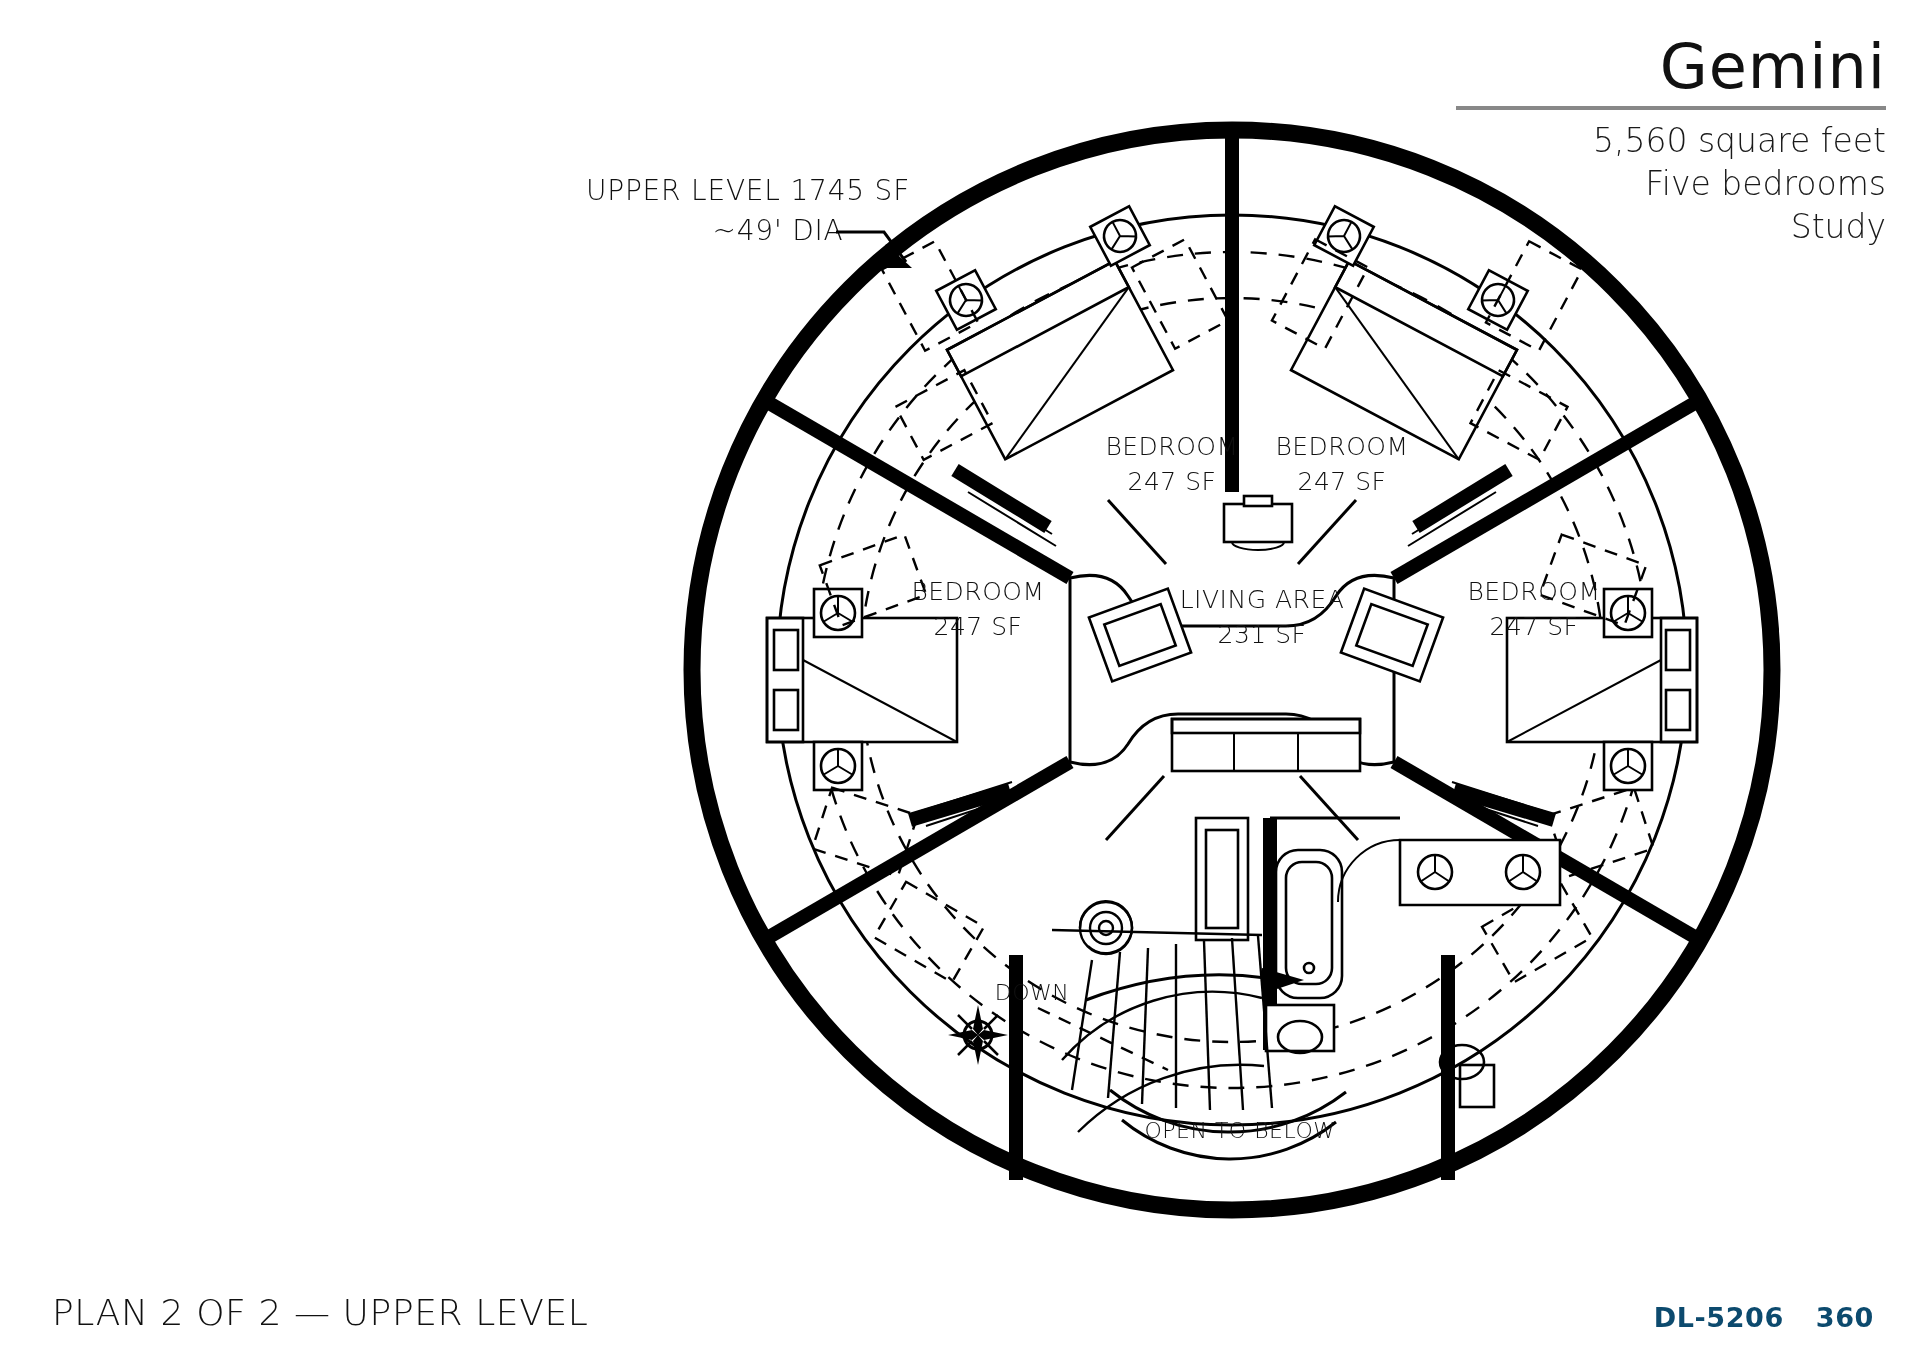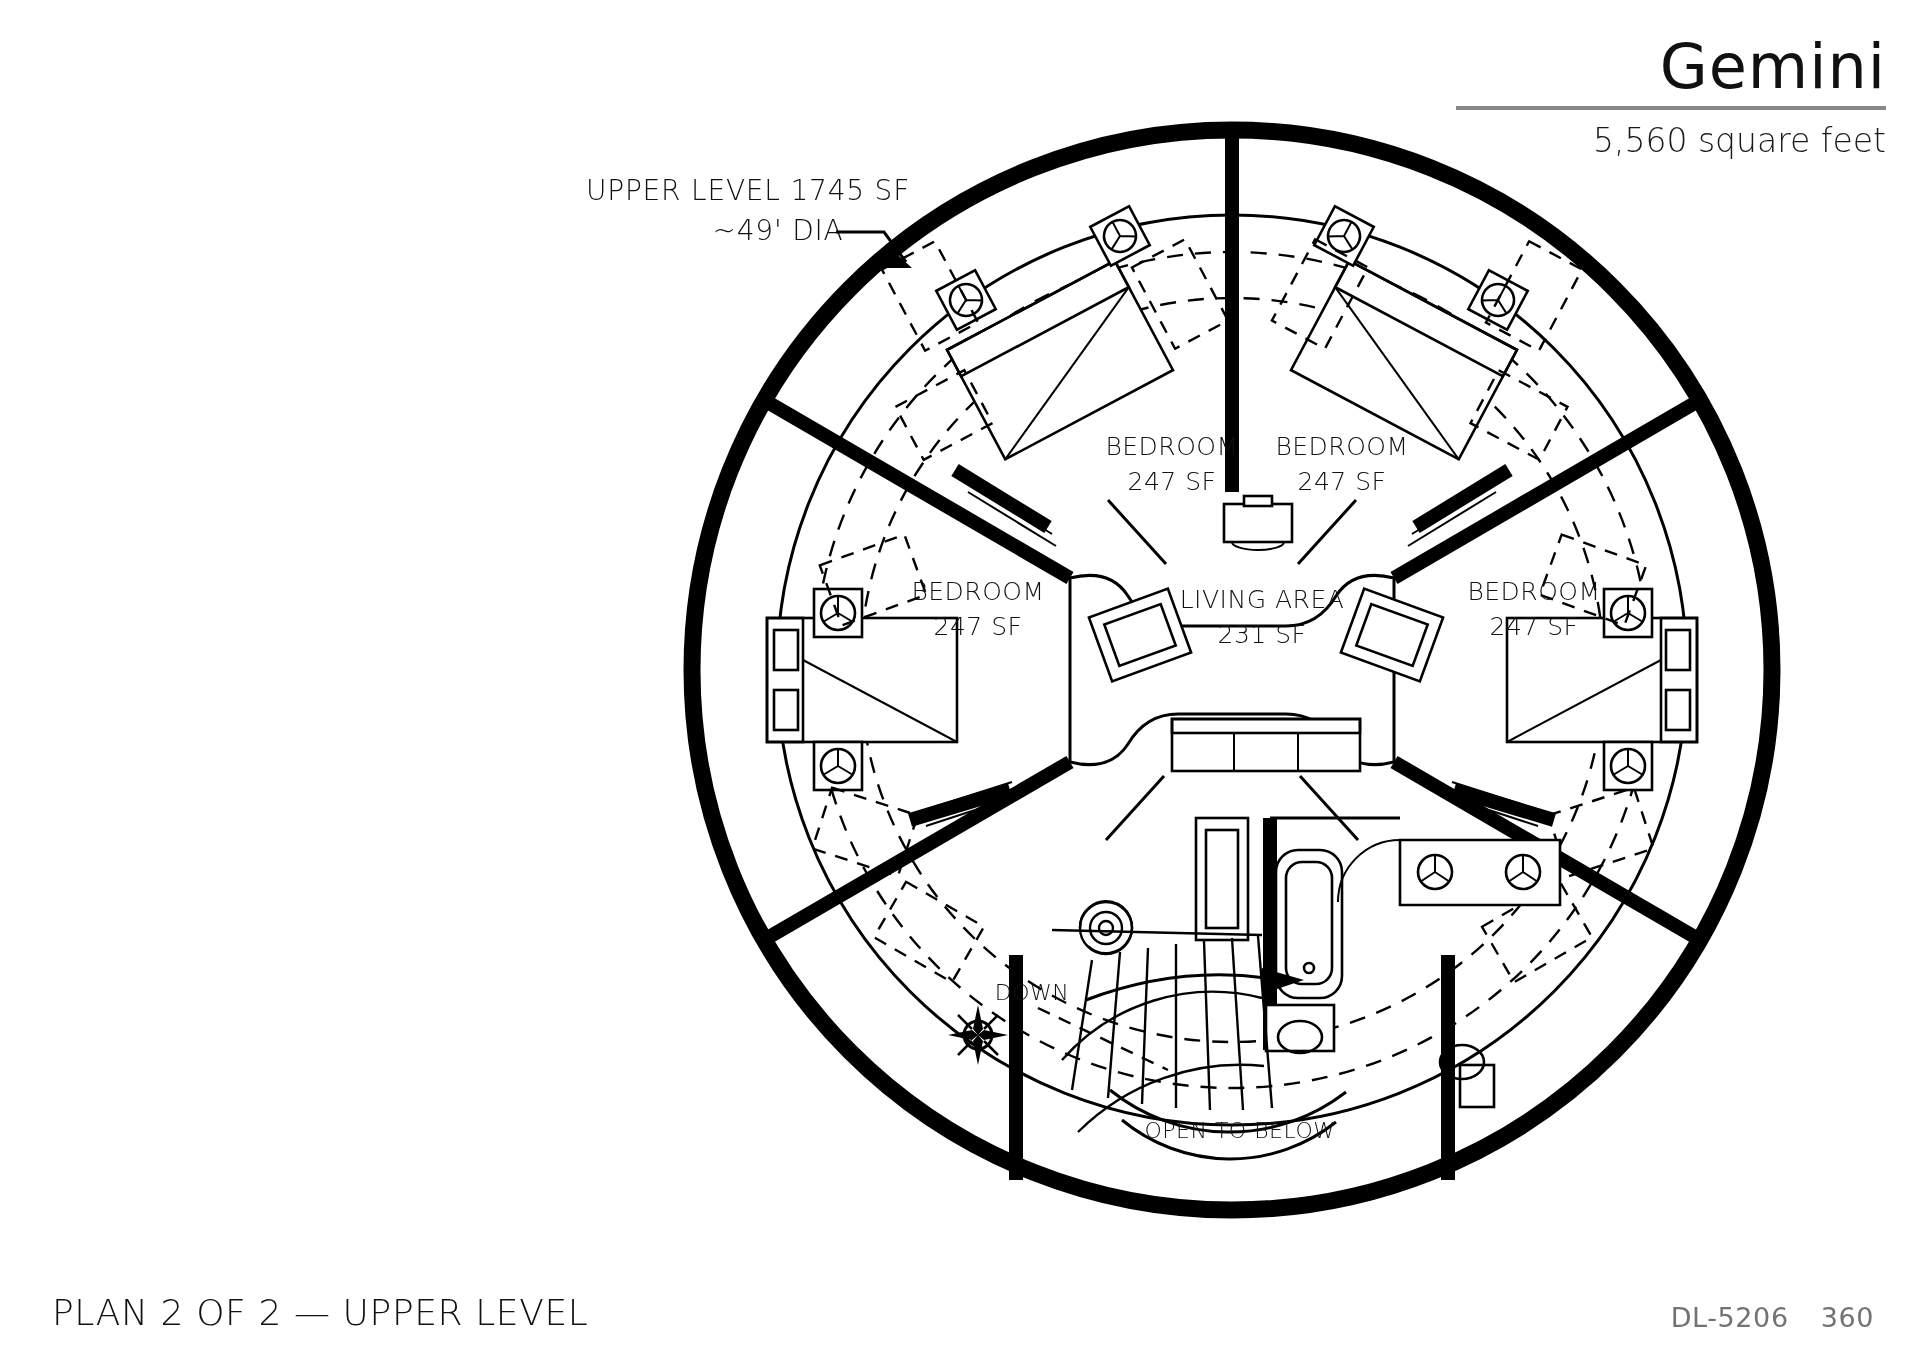--- a/index.html
+++ b/index.html
@@ -54,23 +54,23 @@
     font-weight: 300;
     letter-spacing: 0.6px;
     color: #111;
     white-space: nowrap;
   }
   #footer-right {
     position: absolute;
     right: 46px;
     bottom: 30px;
     font-size: 27px;
-    font-weight: 400;
+    font-weight: 700;
     letter-spacing: 0.6px;
-    color: #737373;
+    color: #0c4a6e;
     white-space: nowrap;
   }
   #footer-right .code { margin-right: 32px; }
 
   
   #plan-svg {
     position: absolute;
     left: 0;
     top: 0;
     width: 1920px;
@@ -108,20 +108,22 @@
     letter-spacing: 0.8px;
   }
 </style>
 </head>
 <body>
 
 <div id="title-block">
   <div id="plan-name">Gemini</div>
   <div id="title-rule"></div>
   <div class="spec-line">5,560 square feet</div>
+  <div class="spec-line">Five bedrooms</div>
+  <div class="spec-line">Study</div>
 </div>
 
 <svg id="plan-svg" viewBox="0 0 1920 1363">
 
   <circle cx="1232" cy="670" r="540" class="wall-outer"></circle>
 
   <circle cx="1232" cy="670" r="455" class="wall-thin"></circle>
 
   <circle cx="1232" cy="670" r="418" class="dash-ring"></circle>
   <circle cx="1232" cy="670" r="372" class="dash-ring"></circle>

